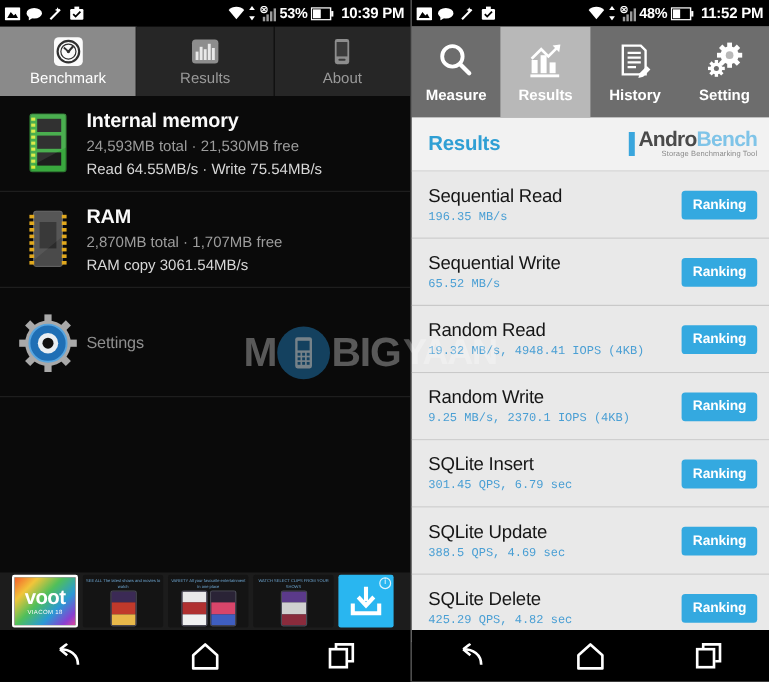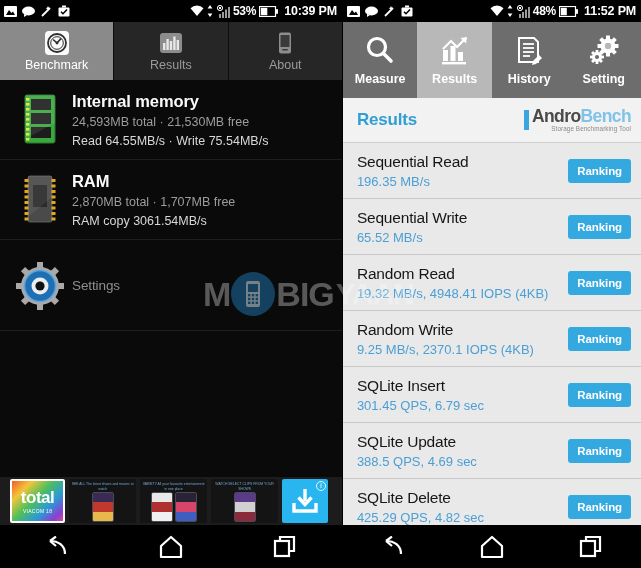--- a/index.html
+++ b/index.html
@@ -109,21 +109,21 @@
   .rlogo-main .b { color:#7fc4e8; }
   .rlogo-sub { font-size:6.3px; color:#8a8a8a; text-align:right; margin-top:1px; letter-spacing:0.1px; }
 
   
   .rrow {
     height: 56px; background:#e9e9e9; border-bottom:1px solid #c9c9c9;
     display:flex; align-items:center; padding: 0 10px 0 14px; position:relative;
   }
   .rrow-txt { flex:1; min-width:0; }
   .rrow-title { font-size:15.5px; color:#161616; letter-spacing:-0.2px; }
-  .rrow-val { font-size:13px; color:#4a9fd4; margin-top:3px; }
+  .rrow-val { font-size:10px; color:#4a9fd4; margin-top:3px;font-family:Liberation Mono, monospace; }
   .rank-btn {
     background:#34a9e0; color:#fff; font-size:11.5px; font-weight:bold;
     padding:6px 9px; border-radius:3px; border:none; letter-spacing:-0.1px;
   }
 
   
   .navbar {
     position:absolute; left:0; right:0; bottom:0; height:43px;
     background:#000; display:flex; align-items:center; justify-content:space-around;
     z-index:6;
@@ -340,21 +340,21 @@
           <path d="M12 20 a15.5 15.5 0 0 1 28 -1 a15.5 15.5 0 0 0 -28 1 z" fill="#ffffff" opacity="0.18"></path>
         </svg>
       </div>
       <div class="lrow-txt">
         <div class="lrow-title">Settings</div>
       </div>
     </div>
 
     <div class="ad">
       <div class="ad-card ad-voot">
-        <b>total</b>
+        <b>voot</b>
         <i>VIACOM 18</i>
       </div>
       <div class="ad-card ad-shot">
         <div class="cap">SEE ALL
 The latest shows and movies to watch</div>
         <div class="ad-phones">
           <div class="ad-ph">
             <div class="strip" style="background:#3b2a55"></div>
             <div class="strip" style="background:#c0392b"></div>
             <div class="strip" style="background:#e8b84a"></div>

